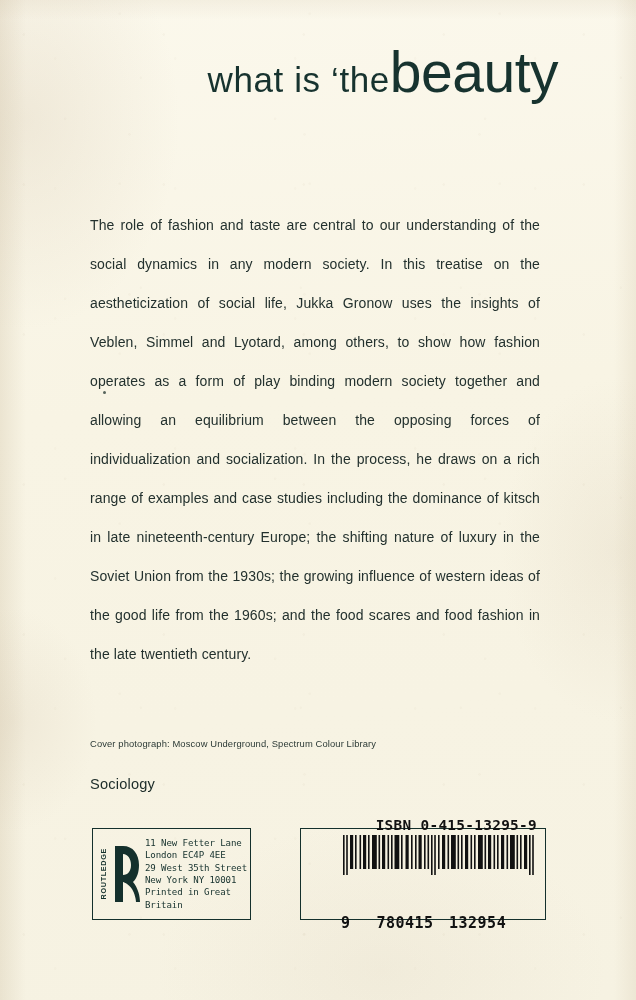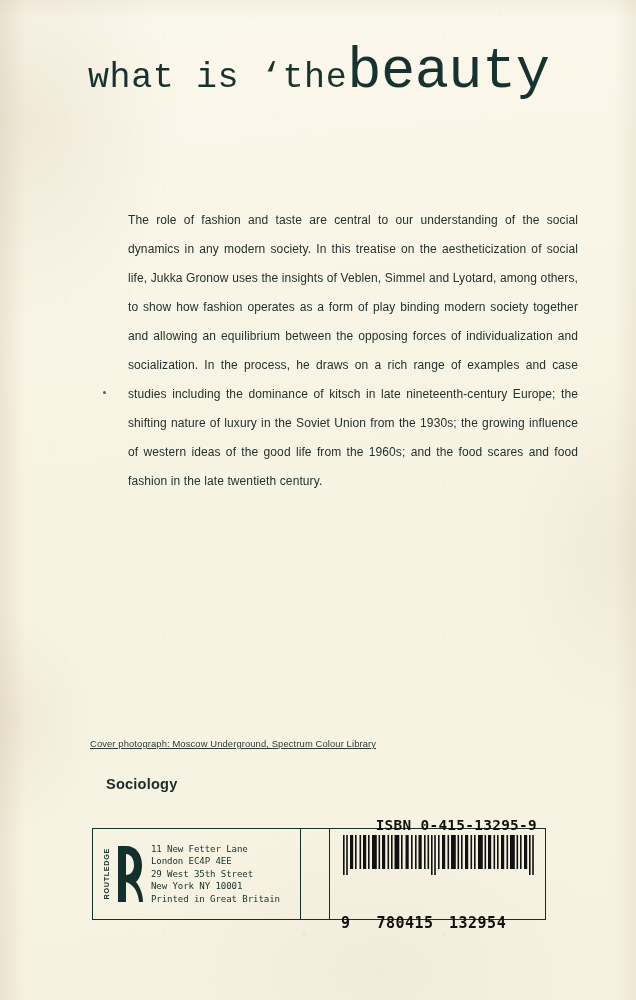--- a/index.html
+++ b/index.html
@@ -48,25 +48,26 @@
   }
 
   
   .title-block {
     position: absolute;
     left: 88px;
     top: 44px;
     width: 470px;
   }
   .title-line {
-    font-family: Liberation Mono, monospace;
+    font-family: Liberation Sans, sans-serif;
     color: #17332f;
     white-space: nowrap;
     line-height: 1;
     font-weight: 400;
+    text-align: right;
   }
   .tl1 { margin-bottom: 4px; }
   .tl2 { margin-left: 14px; }
   .t-small {
     font-size: 35px;
     letter-spacing: 0.6px;
   }
   .t-big {
     font-size: 57px;
     letter-spacing: -0.5px;
@@ -78,26 +79,25 @@
   .t-q {
     font-size: 53px;
   }
 
   
   .blurb {
     position: absolute;
     left: 90px;
     top: 206px;
     width: 450px;
-    font-size: 12px;
-    line-height: 29px;
+    font-size: 14px;
+    line-height: 39px;
     text-align: justify;
     color: #23312e;
     letter-spacing: 0.1px;
-    margin-left: 38px;
   }
   .blurb p { margin: 0; }
   .speck {
     position: absolute;
     left: 103px;
     top: 391px;
     width: 3px;
     height: 3px;
     border-radius: 50%;
     background: #3a4a44;
@@ -116,39 +116,38 @@
   }
   .author-line b { font-weight: 700; }
 
   .photo-credit {
     position: absolute;
     left: 90px;
     top: 738px;
     font-size: 9.4px;
     color: #2c3a36;
     letter-spacing: 0.12px;
-    text-decoration: underline;
   }
   .subject {
     position: absolute;
-    left: 106px;
+    left: 90px;
     top: 776px;
     font-size: 14.6px;
-    font-weight: 700;
+    font-weight: 400;
     color: #1b2b28;
     letter-spacing: 0.2px;
     text-align: center;
   }
 
   
   .pub-box {
     position: absolute;
     left: 92px;
     top: 828px;
-    width: 238px;
+    width: 159px;
     height: 92px;
     border: 1.6px solid #14302c;
     box-sizing: border-box;
     display: flex;
     align-items: center;
   }
   .logo-wrap {
     width: 54px;
     height: 100%;
     display: flex;

